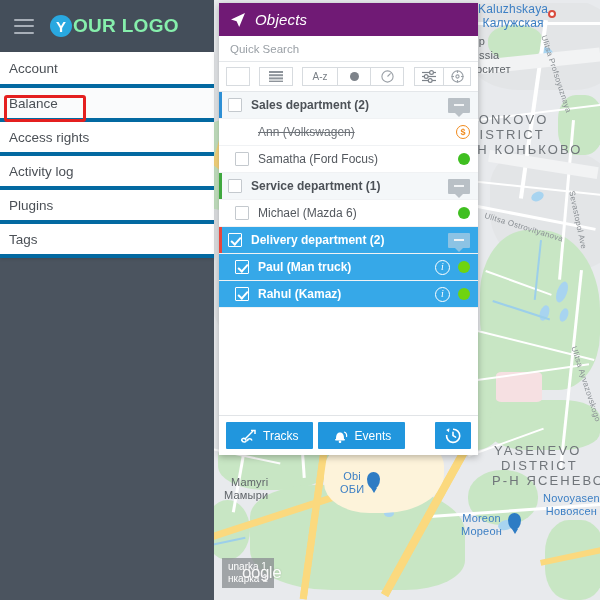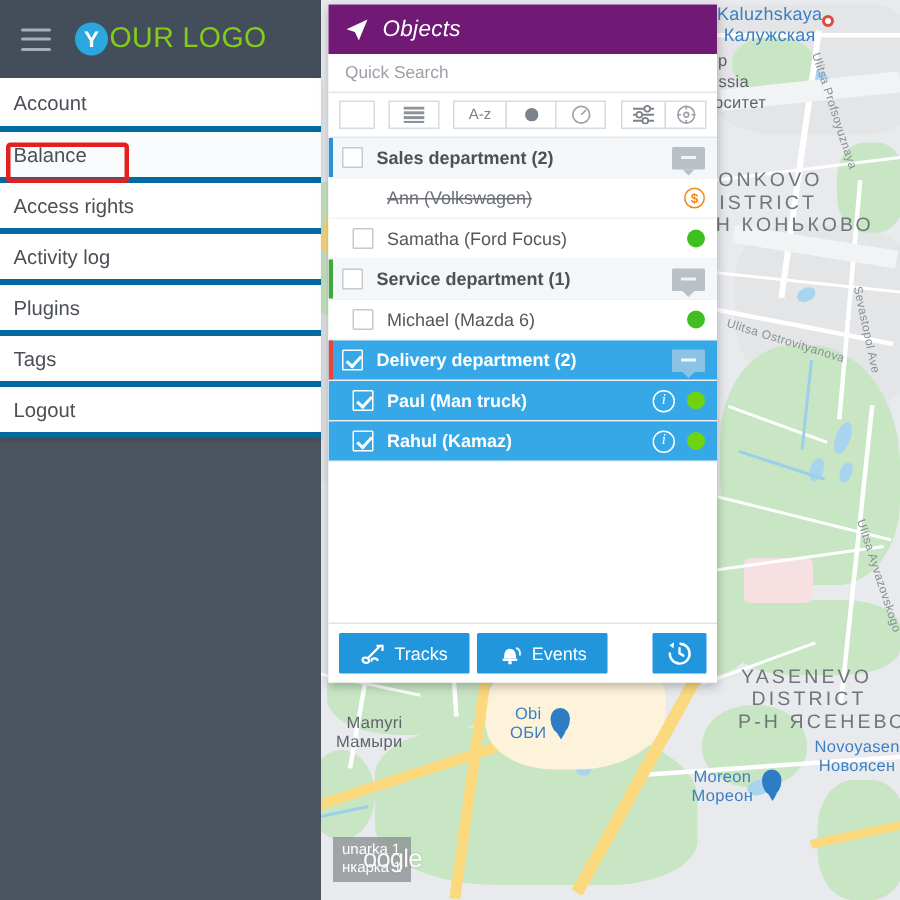--- a/index.html
+++ b/index.html
@@ -174,23 +174,23 @@
     width: 22px; height: 22px;
     border-radius: 50%;
     background: #29a8e0;
     color: #fff;
     font-size: 15px;
     font-weight: bold;
     display: flex; align-items: center; justify-content: center;
     line-height: 1;
   }
   #logo-text {
-    color: #84cc16;
+    color: #86efac;
     font-size: 19px;
-    font-weight: normal;
+    font-weight: bold;
     letter-spacing: .3px;
     margin-left: 1px;
   }
 
   
   #menu {
     position: absolute;
     left: 0; top: 52px;
     width: 214px;
     background: #ffffff;
@@ -580,23 +580,20 @@
       <span>Access rights</span>
     </div>
     <div class="menu-item">
       <span>Activity log</span>
     </div>
     <div class="menu-item">
       <span>Plugins</span>
     </div>
     <div class="menu-item">
       <span>Tags</span>
-    </div>
-    <div class="menu-item">
-      <span>Logout</span>
     </div>
   </div>
   <div id="balance-outline"></div>
 
   <div id="objects-panel">
 
     <div id="panel-header">
       <span class="arrow-icon">
         <svg width="16" height="16" viewBox="0 0 16 16">
           <path d="M15 1 L1 7.5 L6.6 9.3 L9.2 15 Z" fill="#ffffff"></path>

